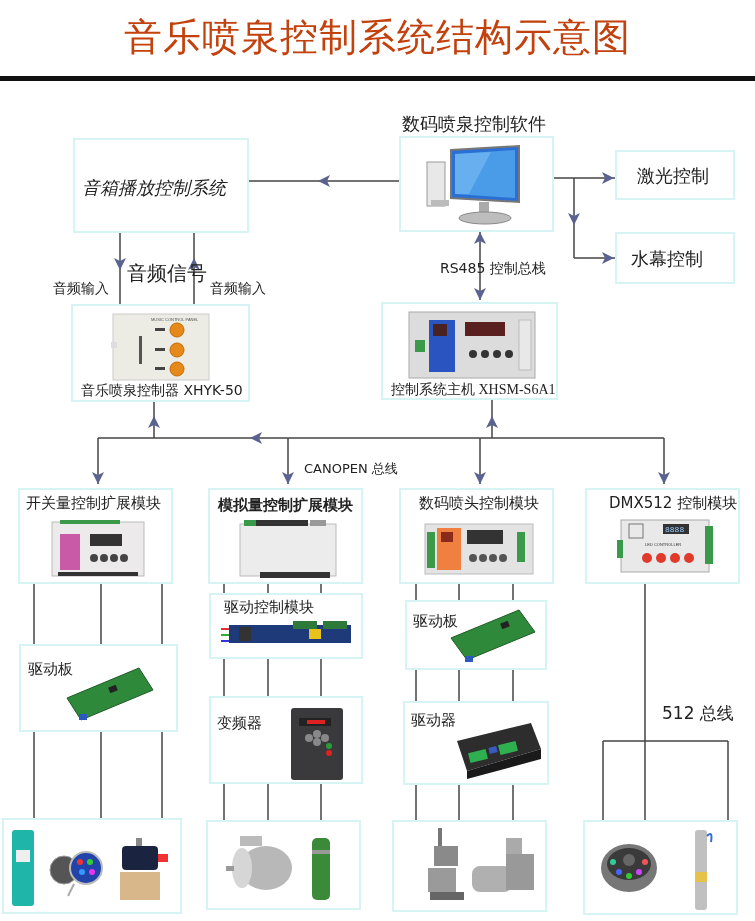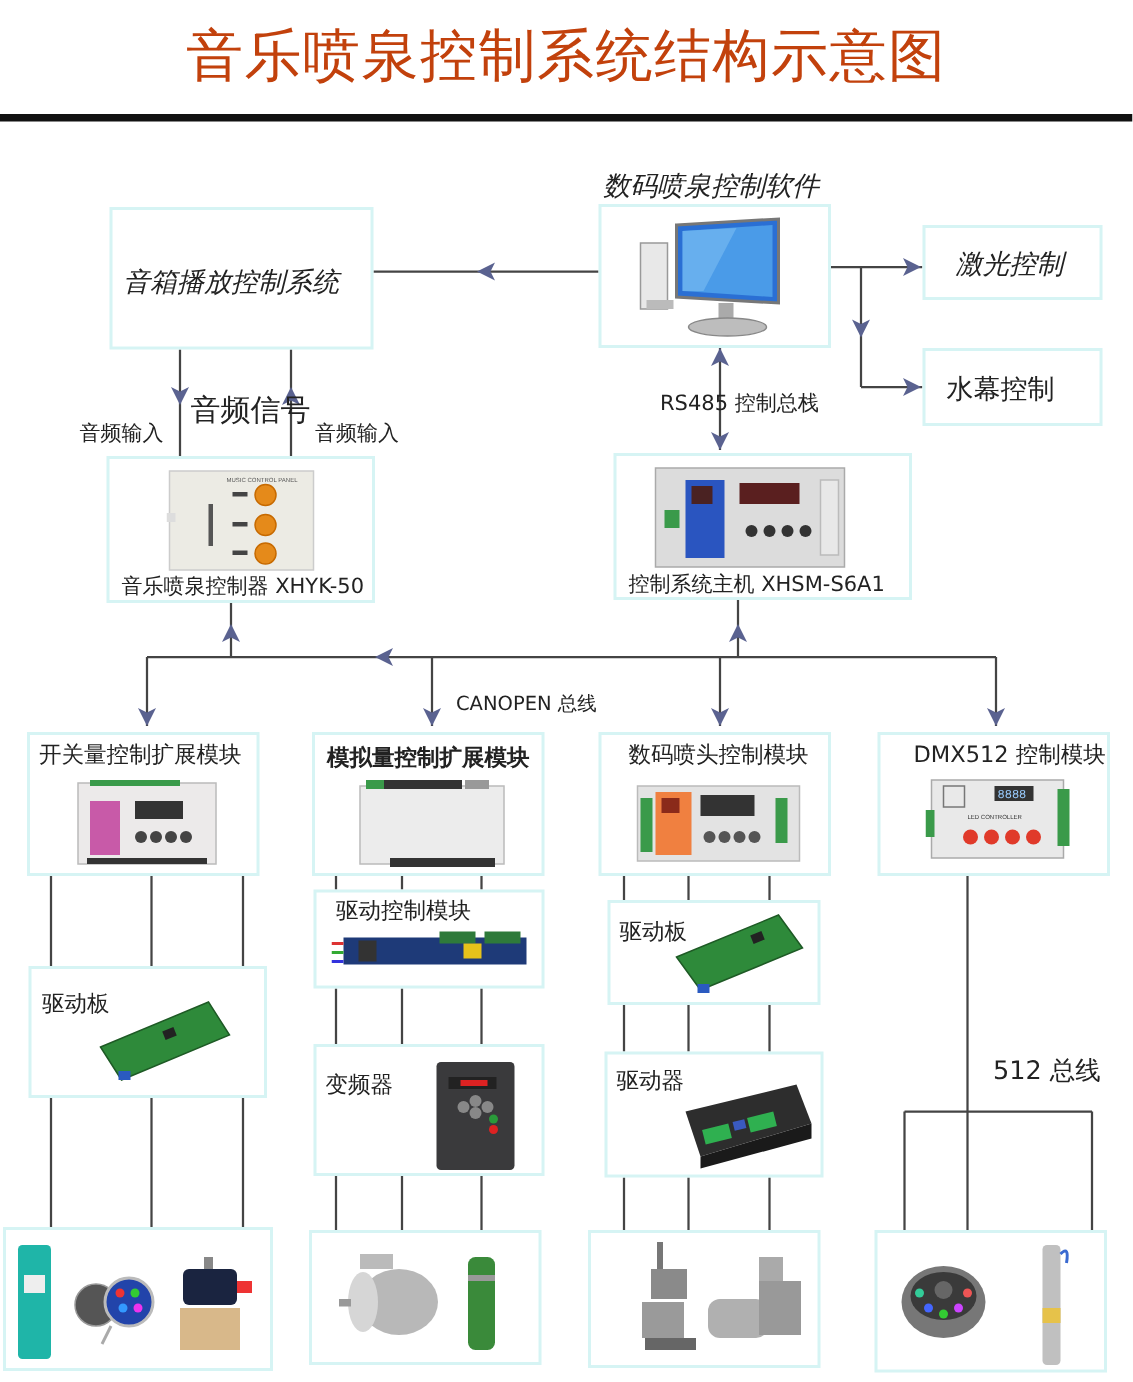--- a/index.html
+++ b/index.html
@@ -81,34 +81,34 @@
     <path d="M288,484 l-6,-12 l6,3 l6,-3 z"></path>
     <path d="M480,484 l-6,-12 l6,3 l6,-3 z"></path>
     <path d="M664,484 l-6,-12 l6,3 l6,-3 z"></path>
   </g>
 </svg>
 
 <div class="box" style="left:73px;top:138px;width:176px;height:95px;font-style:italic;">
   <div class="lbl lbl-big" style="left:7px;top:36px;">音箱播放控制系统</div>
 </div>
 
-<div class="lbl lbl-big" style="left:402px;top:112px;font-style:italic;">数码喷泉控制软件</div>
+<div class="lbl lbl-big" style="left:402px;top:112px;">数码喷泉控制软件</div>
 <div class="box" style="left:399px;top:136px;width:155px;height:96px;">
   <svg class="dev" style="left:20px;top:6px;" width="110" height="82" viewBox="0 0 110 82">
     <rect x="6" y="18" width="18" height="44" fill="#e8e8e8" stroke="#999"></rect>
     <rect x="10" y="56" width="18" height="6" fill="#bbb"></rect>
     <polygon points="30,6 98,2 98,58 30,54" fill="#2a6fd4" stroke="#777" stroke-width="2"></polygon>
     <polygon points="34,10 94,6 94,54 34,50" fill="#4a9be8"></polygon>
     <polygon points="34,10 70,8 48,50 34,50" fill="#7bbcf2" opacity=".6"></polygon>
     <rect x="58" y="58" width="10" height="10" fill="#aaa"></rect>
     <ellipse cx="64" cy="74" rx="26" ry="6" fill="#bdbdbd" stroke="#888"></ellipse>
   </svg>
 </div>
 
-<div class="box" style="left:615px;top:150px;width:120px;height:50px;font-style:italic;">
+<div class="box" style="left:615px;top:150px;width:120px;height:50px;">
   <div class="lbl lbl-big" style="left:20px;top:12px;">激光控制</div>
 </div>
 <div class="box" style="left:615px;top:232px;width:120px;height:52px;">
   <div class="lbl lbl-big" style="left:14px;top:13px;">水幕控制</div>
 </div>
 
 <div class="lbl" style="left:127px;top:260px;font-size:20px;">音频信号</div>
 <div class="lbl" style="left:53px;top:280px;font-size:14px;">音频输入</div>
 <div class="lbl" style="left:210px;top:280px;font-size:14px;">音频输入</div>
 <div class="lbl" style="left:440px;top:260px;font-size:14px;">RS485 控制总栈</div>
@@ -122,21 +122,21 @@
     <circle cx="66" cy="38" r="7" fill="#e58a1a" stroke="#c76a00"></circle>
     <circle cx="66" cy="57" r="7" fill="#e58a1a" stroke="#c76a00"></circle>
     <rect x="44" y="16" width="10" height="3" fill="#444"></rect>
     <rect x="44" y="36" width="10" height="3" fill="#444"></rect>
     <rect x="44" y="55" width="10" height="3" fill="#444"></rect>
     <text x="40" y="9" font-size="4" fill="#555" font-family="Liberation Sans, sans-serif">MUSIC CONTROL PANEL</text>
   </svg>
   <div class="lbl" style="left:8px;top:76px;font-size:14px;">音乐喷泉控制器 XHYK-50</div>
 </div>
 
-<div class="box" style="left:409px;top:302px;width:199px;height:98px;">
+<div class="box" style="left:381px;top:302px;width:177px;height:98px;font-family:Liberation Serif, serif;">
   <svg class="dev" style="left:24px;top:6px;" width="130" height="70" viewBox="0 0 130 70">
     <rect x="2" y="2" width="126" height="66" fill="#dcdcdc" stroke="#aaa"></rect>
     <rect x="22" y="10" width="26" height="52" fill="#2a55c0"></rect>
     <rect x="26" y="14" width="14" height="12" fill="#4a2222"></rect>
     <rect x="8" y="30" width="10" height="12" fill="#3a9a4a"></rect>
     <rect x="58" y="12" width="40" height="14" fill="#5a1f1f"></rect>
     <circle cx="66" cy="44" r="4" fill="#333"></circle>
     <circle cx="78" cy="44" r="4" fill="#333"></circle>
     <circle cx="90" cy="44" r="4" fill="#333"></circle>
     <circle cx="102" cy="44" r="4" fill="#333"></circle>

